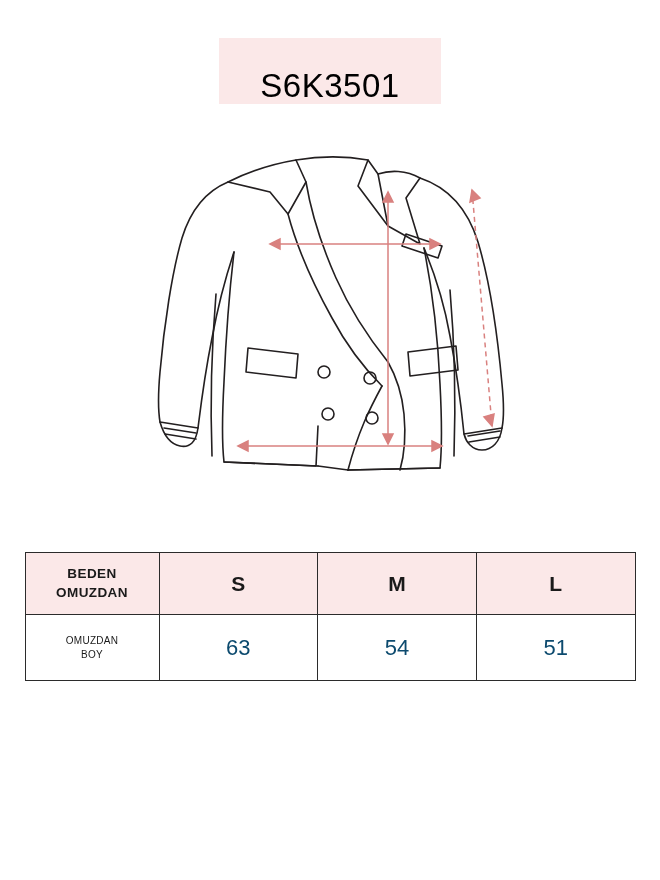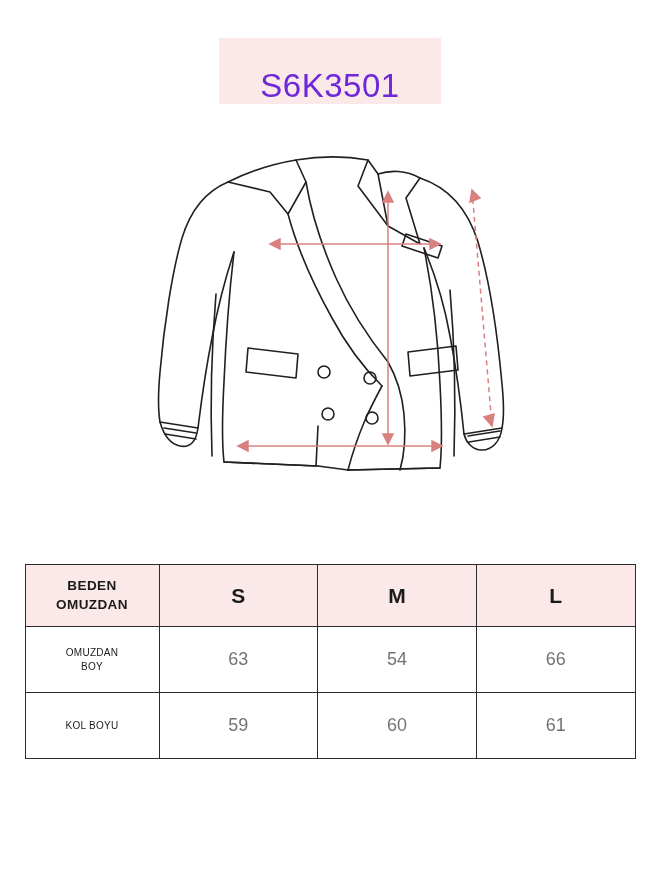--- a/index.html
+++ b/index.html
@@ -30,35 +30,35 @@
     width: 222px;
     height: 66px;
     display: flex;
     align-items: center;
     justify-content: center;
   }
   .title-banner .title-text {
     font-size: 33px;
     font-weight: 400;
     letter-spacing: 0.5px;
-    color: #6d28d9;
+    color: #000000;
     font-family: "Liberation Sans", sans-serif;
     margin-top: 30px;
   }
   
   .illustration {
     margin-top: 22px;
     width: 420px;
     height: 400px;
     position: relative;
   }
   .illustration svg { display: block; }
   
   .size-table {
-    margin-top: 38px;
+    margin-top: 26px;
     border-collapse: collapse;
     width: 611px;
     table-layout: fixed;
   }
   .size-table th, .size-table td {
     border: 1px solid #2b2b2b;
     text-align: center;
     vertical-align: middle;
   }
   .size-table thead th {
@@ -77,23 +77,23 @@
     font-weight: bold;
   }
   .size-table tbody td.row-label {
     font-size: 10px;
     font-weight: normal;
     letter-spacing: 0.3px;
     line-height: 1.35;
     height: 66px;
   }
   .size-table tbody td.value {
-    font-size: 18px;
+    font-size: 22px;
     font-weight: 400;
-    color: #737373;
+    color: #0c4a6e;
   }
   .nowrap-break { display: block; }
 </style>
 </head>
 <body>
 
 <div class="page">
 
   <div class="title-banner">
     <span class="title-text">S6K3501</span>
@@ -187,24 +187,18 @@
       </tr>
     </thead>
     <tbody>
       <tr>
         <td class="row-label">
           <span class="nowrap-break">OMUZDAN</span>
           <span class="nowrap-break">BOY</span>
         </td>
         <td class="value">63</td>
         <td class="value">54</td>
-        <td class="value">66</td>
-      </tr>
-      <tr>
-        <td class="row-label">KOL BOYU</td>
-        <td class="value">59</td>
-        <td class="value">60</td>
-        <td class="value">61</td>
+        <td class="value">51</td>
       </tr>
     </tbody>
   </table>
 
 </div>
 
 </body></html>

